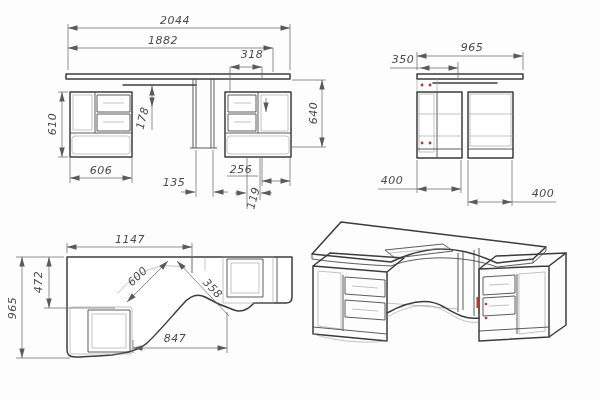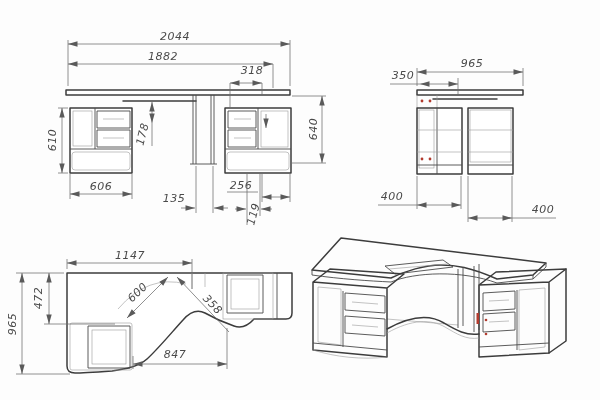--- a/index.html
+++ b/index.html
@@ -1,21 +1,21 @@
 <!DOCTYPE html>
 <html><head>
 <meta charset="utf-8">
 <style>
   html,body{margin:0;padding:0;}
   body{
     width:600px;height:400px;overflow:hidden;
     background:#fdfdfd;
     font-family:"DejaVu Sans",sans-serif;
   }
-  .stage{width:600px;height:282px;position:relative;margin-top:16px;}
+  .stage{width:600px;height:282px;position:relative;}
   svg{display:block}
   .obj{stroke:#3c3c3c;stroke-width:1.5;fill:none;stroke-linejoin:round;stroke-linecap:round;}
   .objf{stroke:#3c3c3c;stroke-width:1.5;fill:#ffffff;stroke-linejoin:round;}
   .obj2{stroke:#4a4a4a;stroke-width:0.9;fill:none;stroke-linejoin:round;}
   .thin{stroke:#9a9a9a;stroke-width:0.6;fill:none;}
   .dim{stroke:#6b6b6b;stroke-width:0.75;fill:none;}
   .dimtxt{
     fill:#4a4a4a;
     font-family:"DejaVu Sans",sans-serif;
     font-style:italic;

